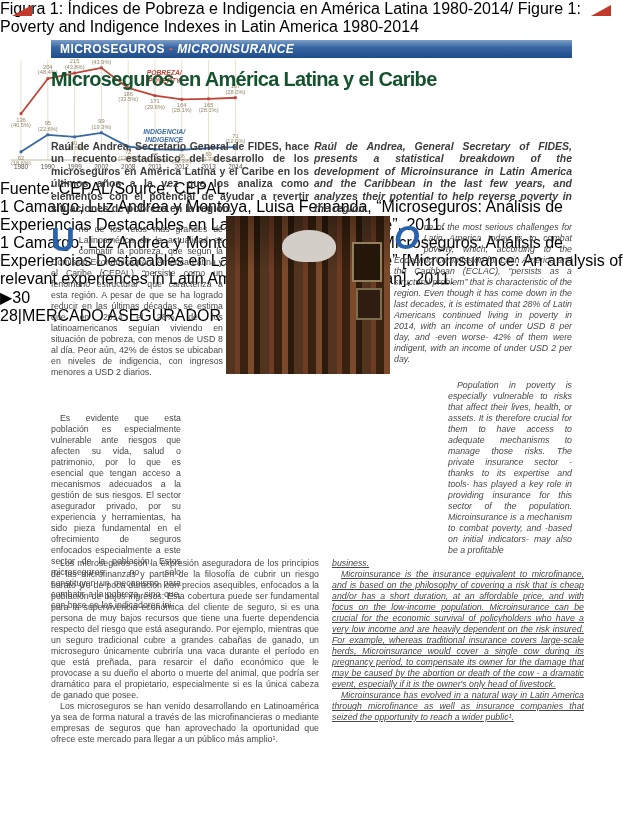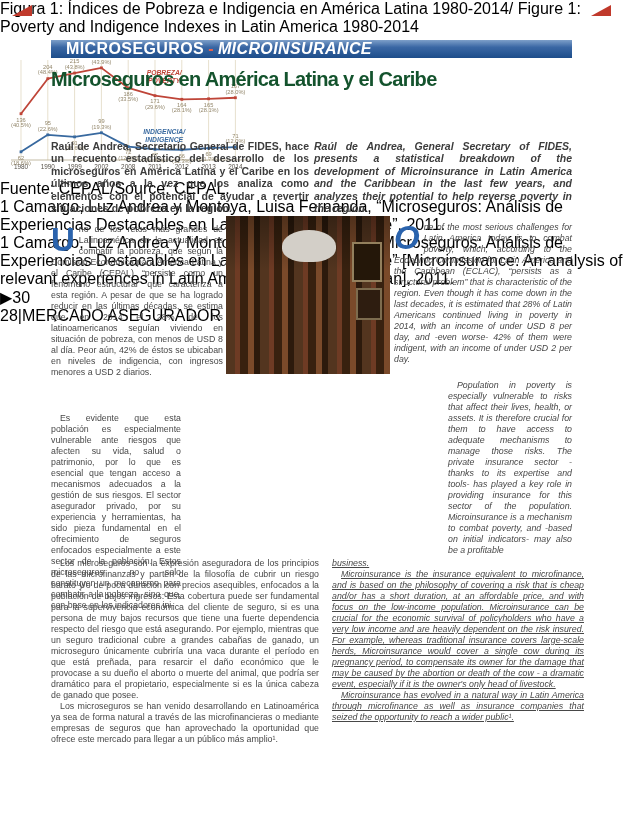--- a/index.html
+++ b/index.html
@@ -5,22 +5,22 @@
   html,body{margin:0;padding:0;background:#e9e9e9;}
   .page{position:relative;width:623px;height:822px;background:#fff;overflow:hidden;
         font-family:"Liberation Sans",sans-serif;}
   
   .corner{position:absolute;top:5px;width:0;height:0;border-style:solid;}
   .corner.l{left:12px;border-width:0 0 11px 20px;border-color:transparent transparent #c0392b transparent;}
   .corner.r{right:12px;border-width:11px 20px 0 0;border-color:transparent #c0392b transparent transparent;}
   
   .topbar{position:absolute;left:51px;top:40px;width:521px;height:18px;
           background:linear-gradient(180deg,#7d9fc9 0%,#3a67a4 40%,#1d4d8a 100%);
-          color:#fff;font-size:16px;font-weight:bold;line-height:18px;
-          padding-left:15px;letter-spacing:.4px;box-sizing:border-box;}
+          color:#fff;font-size:12px;font-weight:bold;line-height:18px;
+          padding-left:9px;letter-spacing:.4px;box-sizing:border-box;}
   .topbar .sep{color:#e2604e;padding:0 4px;}
   .topbar .it{font-style:italic;}
   .h1,.h2{position:absolute;left:51px;width:521px;color:#14532d;font-weight:bold;
           font-size:20px;letter-spacing:-0.7px;white-space:nowrap;}
   .h1{top:68px;}
   .h2{top:94px;font-style:italic;padding-left:56px;box-sizing:border-box;}
   
   .intro{position:absolute;top:140px;font-size:10.5px;line-height:12.4px;font-weight:bold;
          color:#3c3c3c;text-align:justify;text-align-last:left;}
   .intro.es{left:51px;width:258px;}

